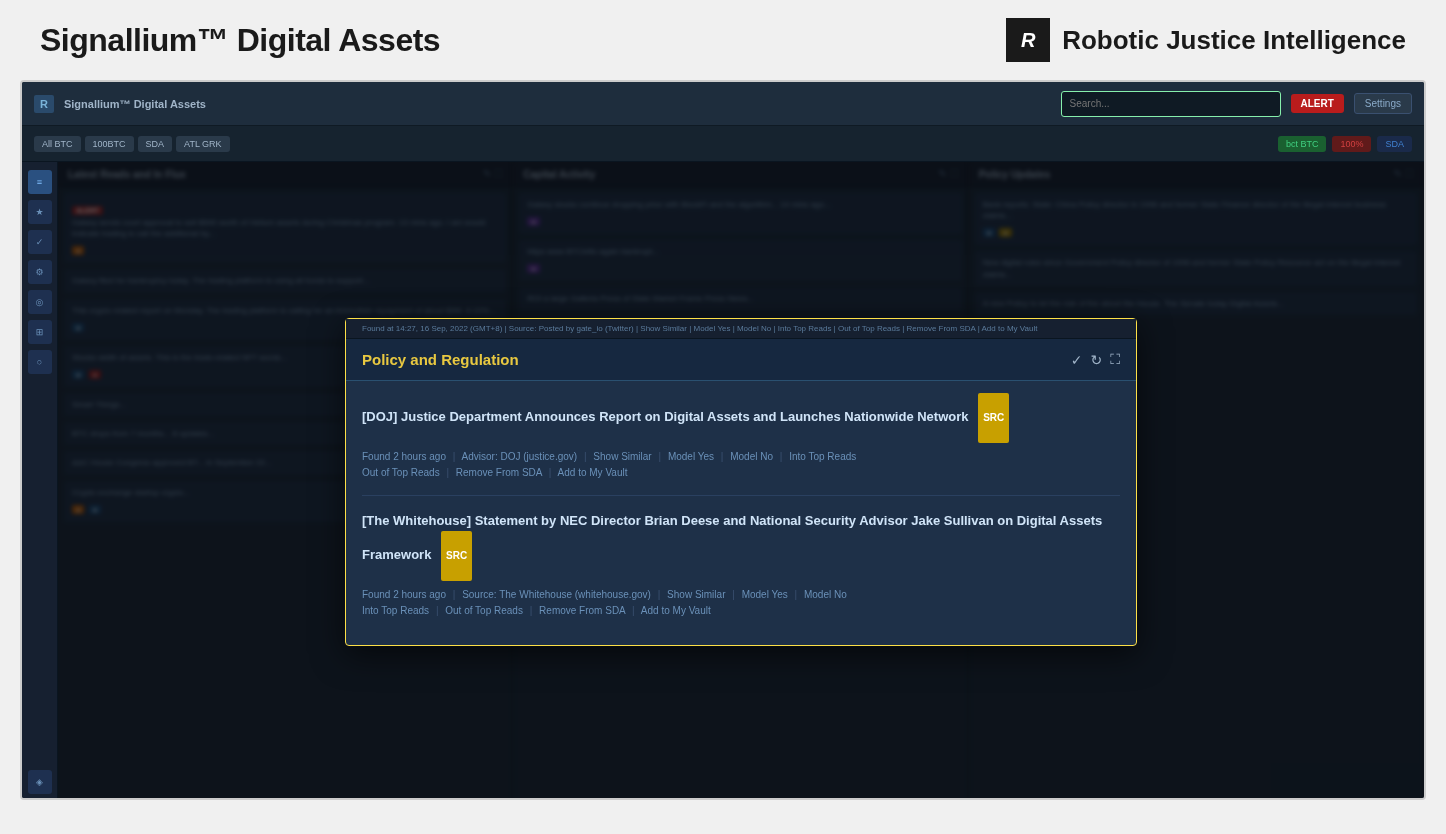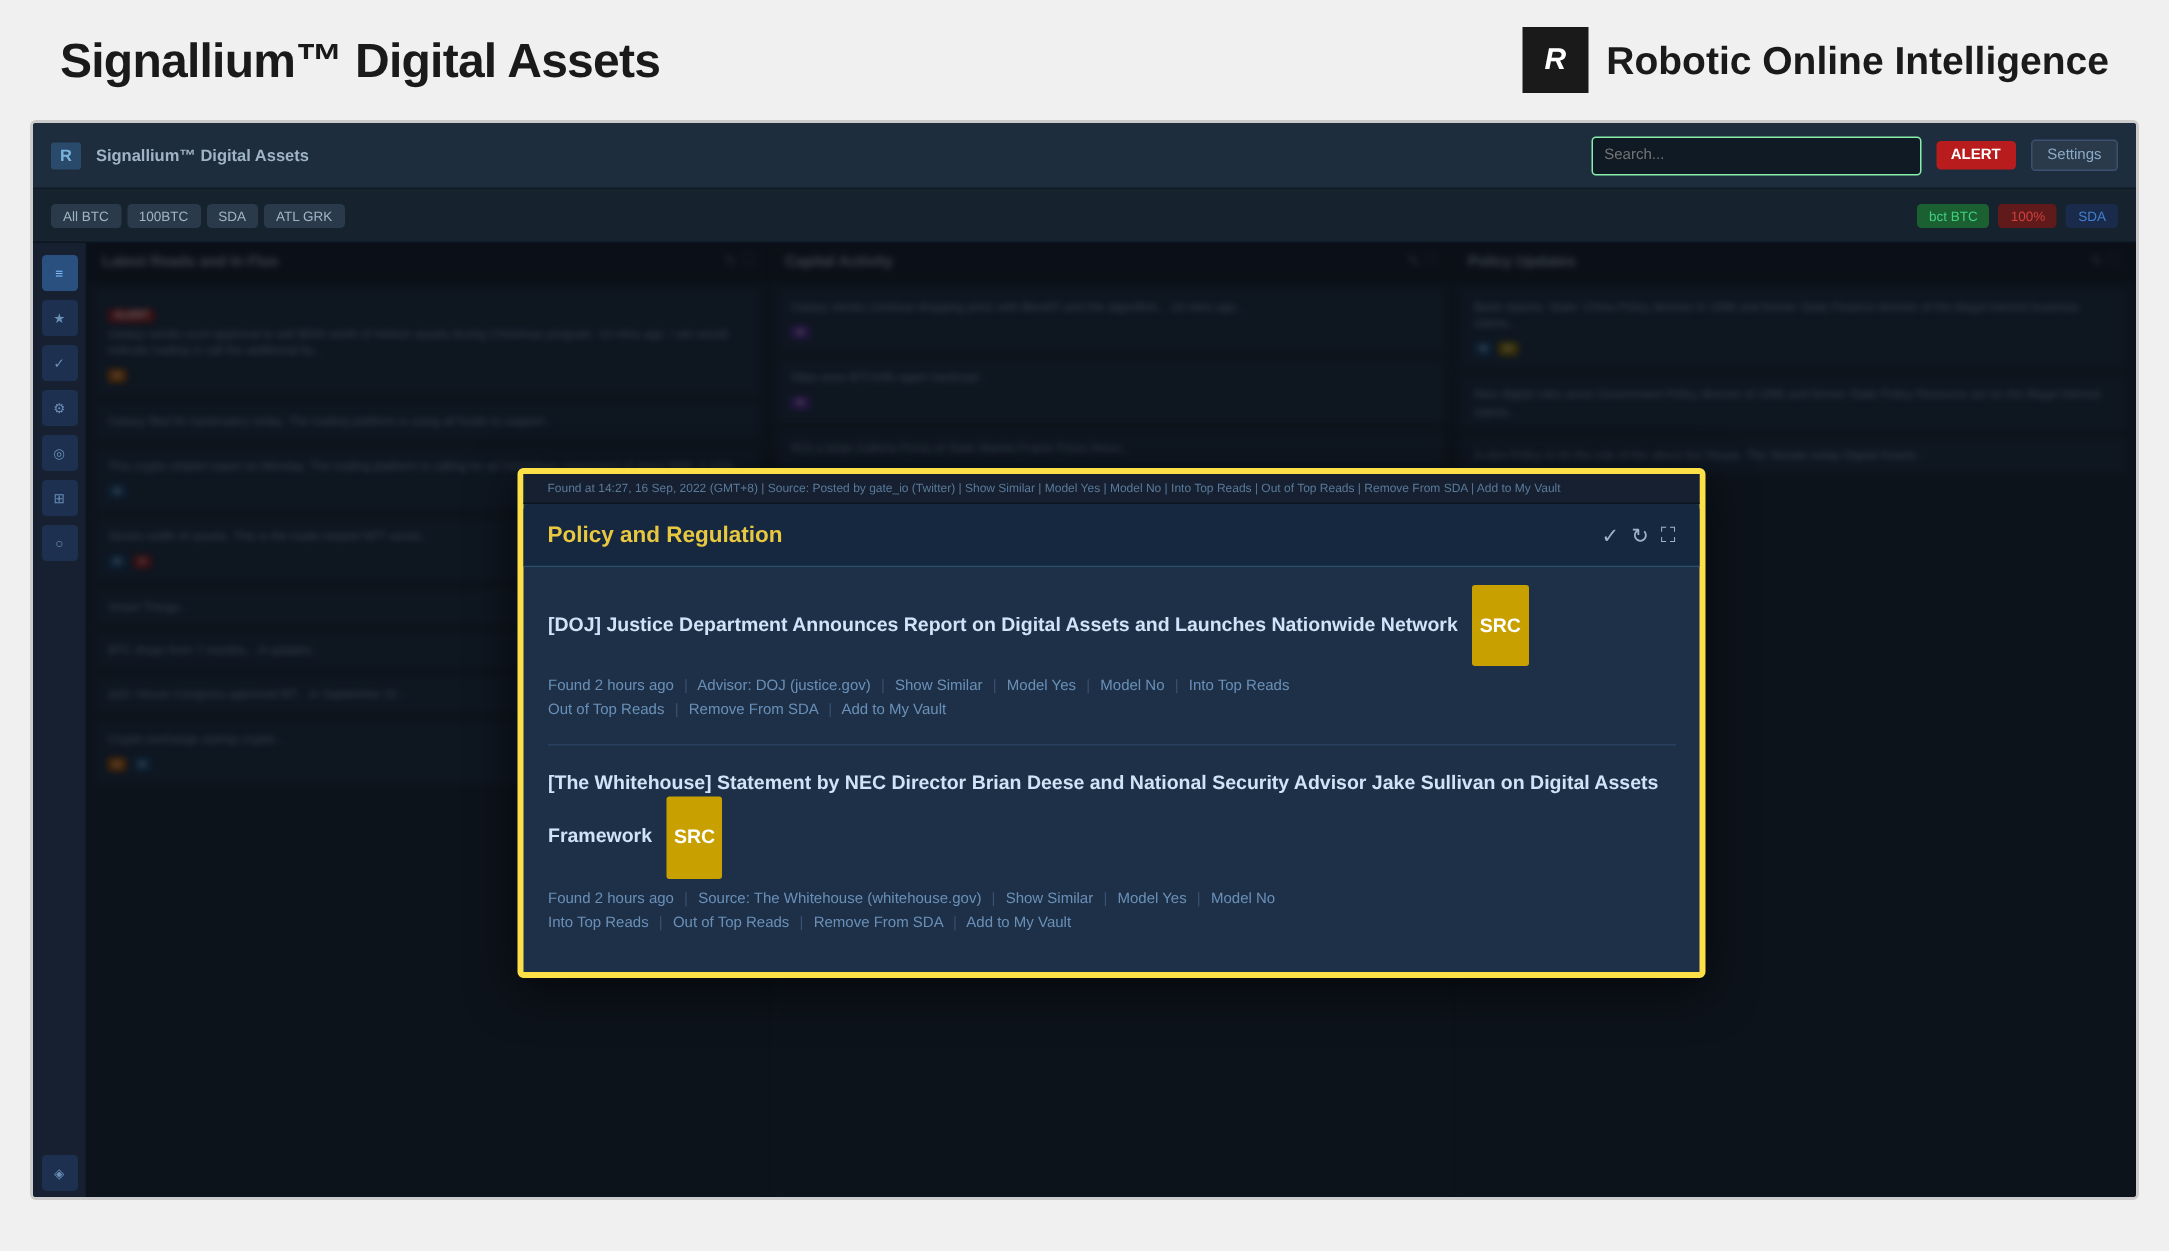--- a/index.html
+++ b/index.html
@@ -292,21 +292,21 @@
       bottom: 0;
       background: rgba(0,0,0,0.5);
       display: flex;
       align-items: center;
       justify-content: center;
       z-index: 10;
     }
 
     .modal {
       background: #1e3048;
-      border: 4px solid #fde047;
+      border: 1px solid #fde047;
       border-radius: 4px;
       width: 792px;
       max-height: 340px;
       display: flex;
       flex-direction: column;
       box-shadow: 0 8px 32px rgba(0,0,0,0.6);
     }
 
     .modal-header {
       background: #162840;
@@ -359,21 +359,21 @@
       font-size: 13px;
       font-weight: 600;
       line-height: 1.4;
       margin-bottom: 6px;
     }
 
     .news-badge {
       display: inline-block;
       background: #c8a000;
       color: #fff;
-      font-size: 13px;
+      font-size: 10px;
       font-weight: 700;
       padding: 18px 5px;
       border-radius: 2px;
       margin-left: 6px;
       vertical-align: middle;
     }
 
     .news-meta {
       color: #6a90b8;
       font-size: 10px;
@@ -400,21 +400,21 @@
       border-bottom: 1px solid #0a1520;
     }
   </style>
 </head>
 <body>
 
 <div class="outer-top-bar">
   <span class="outer-title">Signallium™ Digital Assets</span>
   <div class="outer-logo">
     <div class="logo-icon">R</div>
-    <span>Robotic Online Intelligence</span>
+    <span>Robotic Justice Intelligence</span>
   </div>
 </div>
 
 <div class="screenshot-frame">
 
   <div class="app-nav">
     <div class="app-nav-logo">R</div>
     <span class="app-nav-title">Signallium™ Digital Assets</span>
     <div style="flex:1; display:flex; align-items:center; justify-content:center;">
       <input class="search-bar" type="text" placeholder="Search..." style="">

